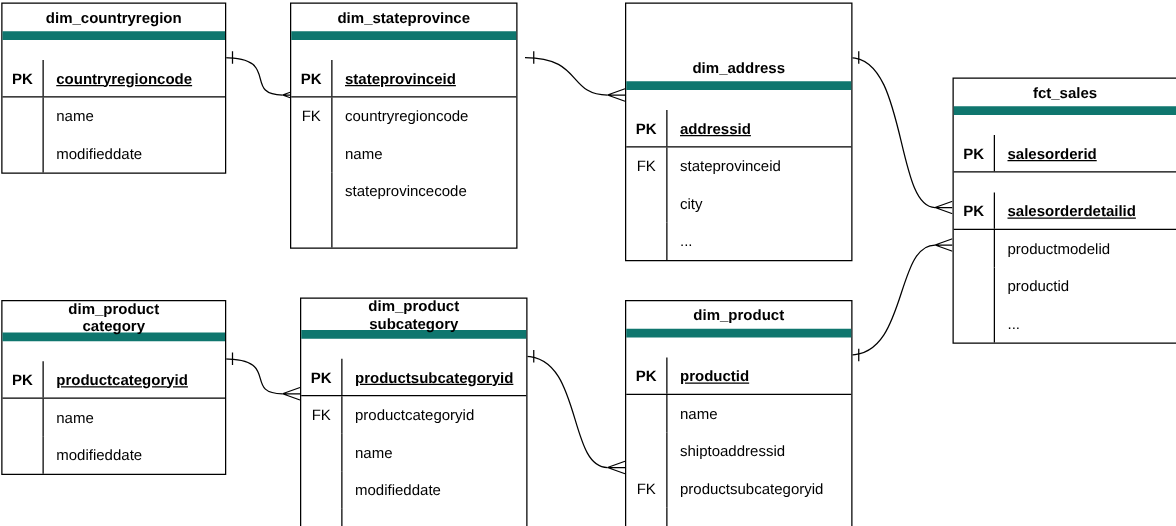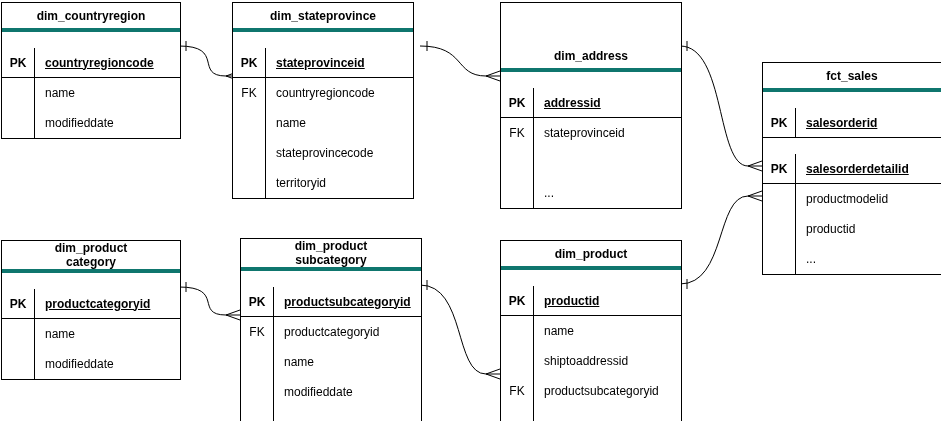--- a/index.html
+++ b/index.html
@@ -3,21 +3,21 @@
 <meta charset="utf-8">
 <style>
   html,body{margin:0;padding:0;background:#ffffff;}
   body{font-family:"Liberation Sans",sans-serif;color:#000;}
   #canvas{position:relative;width:941px;height:421px;background:#ffffff;overflow:hidden;}
   #edges{position:absolute;left:0;top:0;width:941px;height:421px;}
   #edges path{stroke:#000000;stroke-width:1;fill:none;}
   #tables{position:absolute;left:0;top:0;width:941px;height:421px;}
   .tbl{position:absolute;background:#ffffff;border:1px solid #000;box-sizing:content-box;font-size:12px;}
   .tbl-header{display:flex;align-items:center;justify-content:center;text-align:center;
-              font-weight:bold;border-bottom:4px solid #0f766e;white-space:pre-line;
+              font-weight:bold;border-bottom:7px solid #0f766e;white-space:pre-line;
               line-height:14px;box-sizing:border-box;}
   .col-row{display:flex;height:30px;box-sizing:border-box;}
   .col-row.keyrow{border-bottom:1px solid #000;margin-top:16px;}
   .badge{flex:0 0 33px;width:33px;border-right:1px solid #000;display:flex;
          align-items:center;justify-content:center;box-sizing:border-box;}
   .keyrow .badge{font-weight:bold;}
   .field{flex:1;display:flex;align-items:center;padding-left:10px;overflow:hidden;text-align:center;}
   .keyrow .field{font-weight:bold;text-decoration:underline;}
 </style>
 </head>
@@ -79,35 +79,35 @@
         <div class="col-row">
           <span class="badge"></span>
           <span class="field">name</span>
         </div>
         <div class="col-row">
           <span class="badge"></span>
           <span class="field">stateprovincecode</span>
         </div>
         <div class="col-row">
           <span class="badge"></span>
-          <span class="field">territoryid</span>
         </div>
       </div>
       <div class="tbl" style="left: 500px; top: 2px; width: 180px;">
         <div class="tbl-header" style="height: 29px; margin-top: 40px;">dim_address</div>
         <div class="col-row keyrow">
           <span class="badge">PK</span>
           <span class="field">addressid</span>
         </div>
         <div class="col-row">
           <span class="badge">FK</span>
           <span class="field">stateprovinceid</span>
         </div>
         <div class="col-row">
           <span class="badge"></span>
+          <span class="field">city</span>
         </div>
         <div class="col-row">
           <span class="badge"></span>
           <span class="field">...</span>
         </div>
       </div>
       <div class="tbl" style="left: 762px; top: 62px; width: 178px;">
         <div class="tbl-header" style="height: 29px;">fct_sales</div>
         <div class="col-row keyrow">
           <span class="badge">PK</span>

